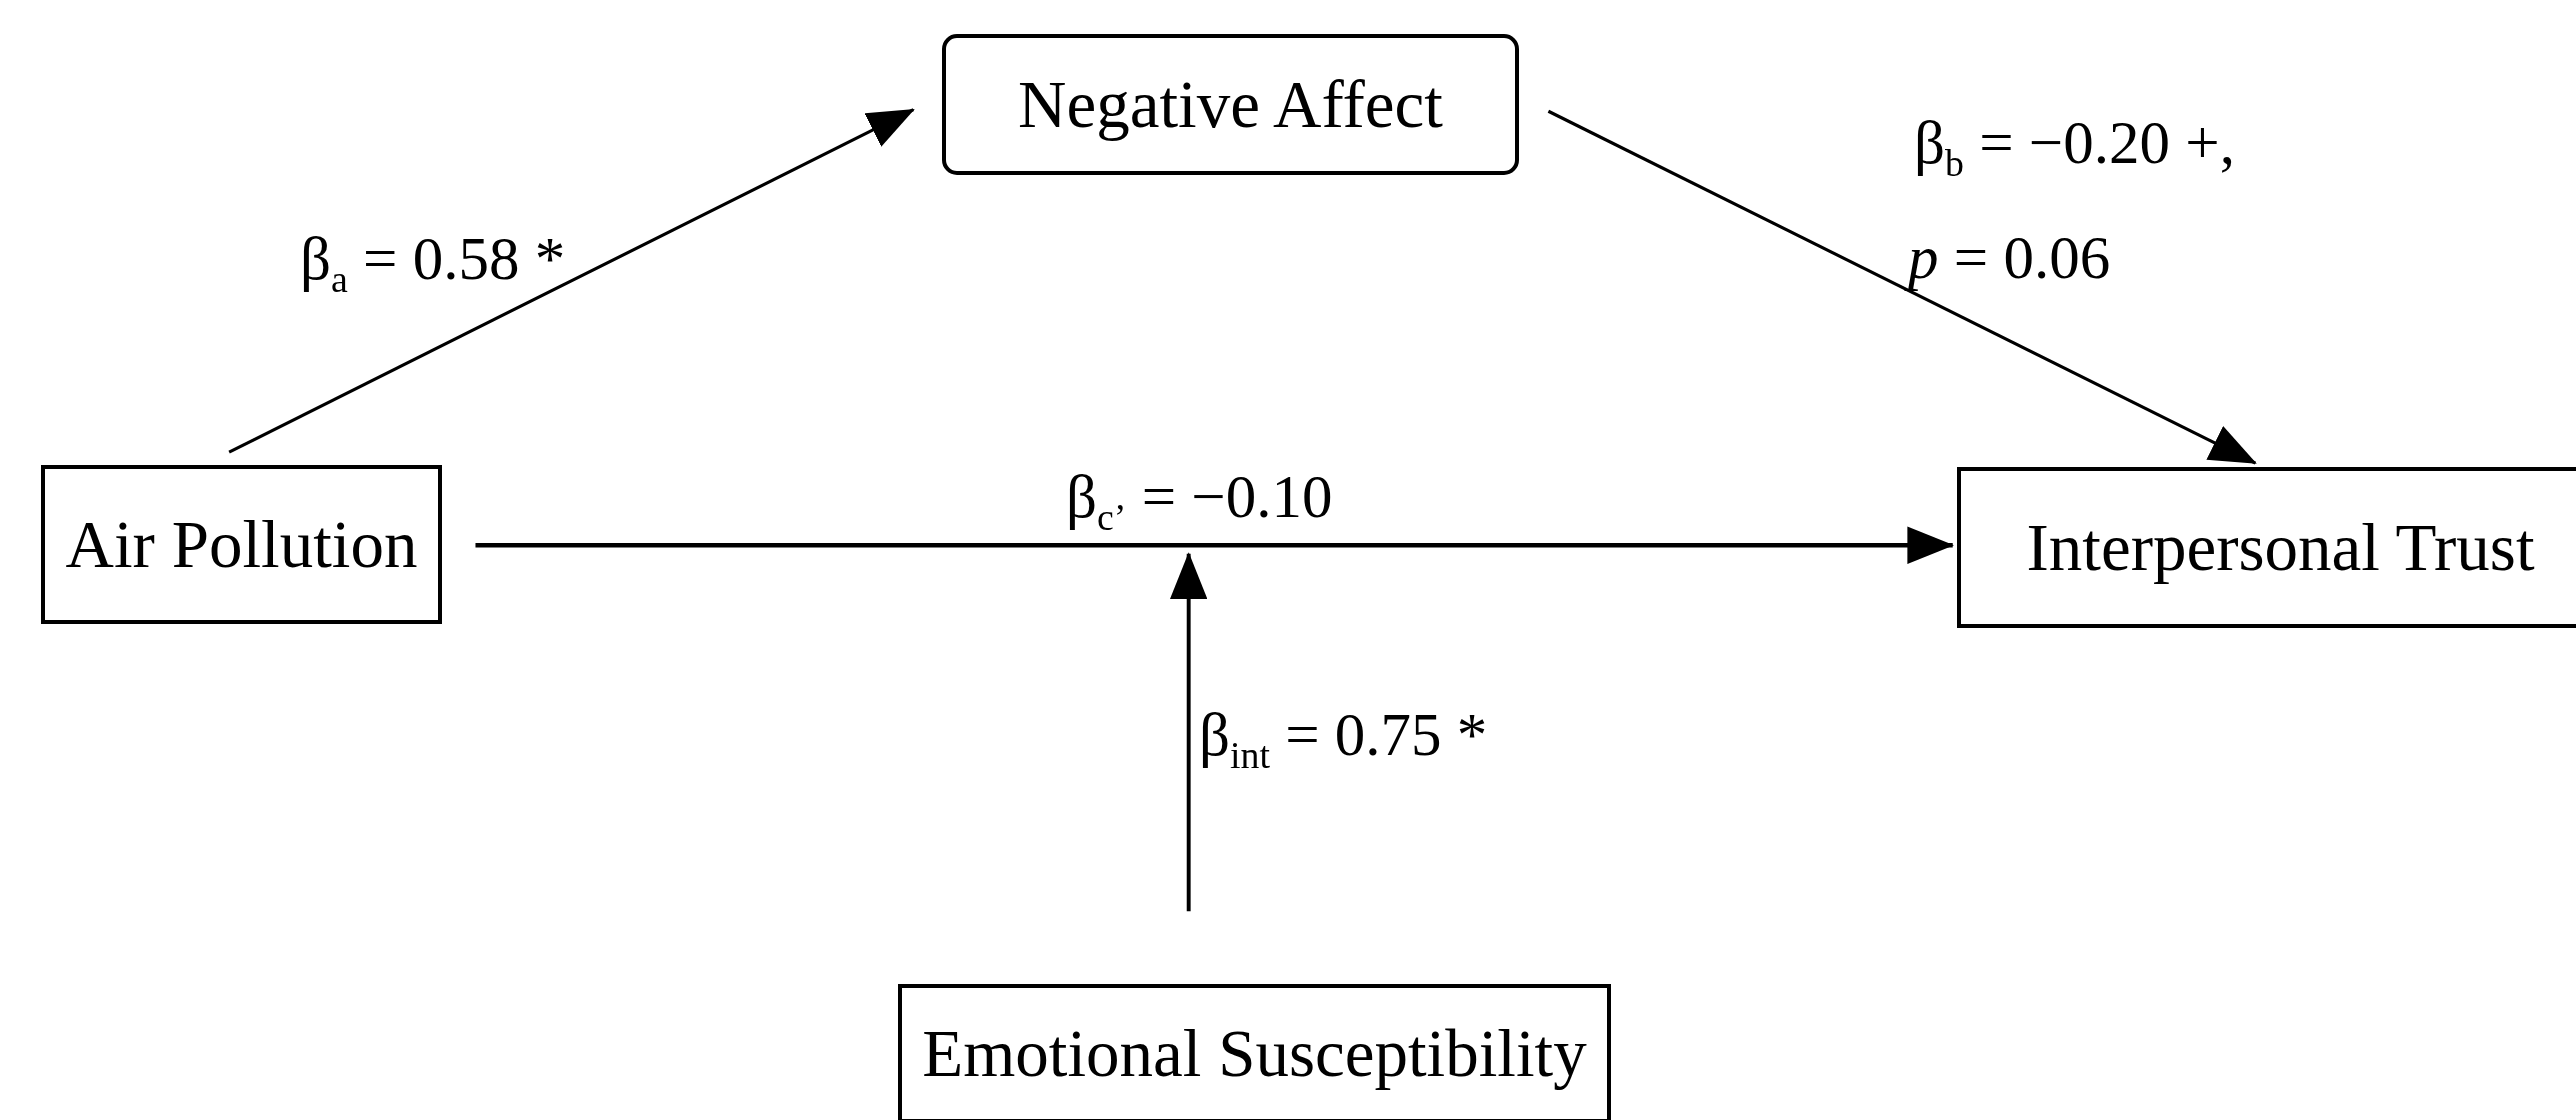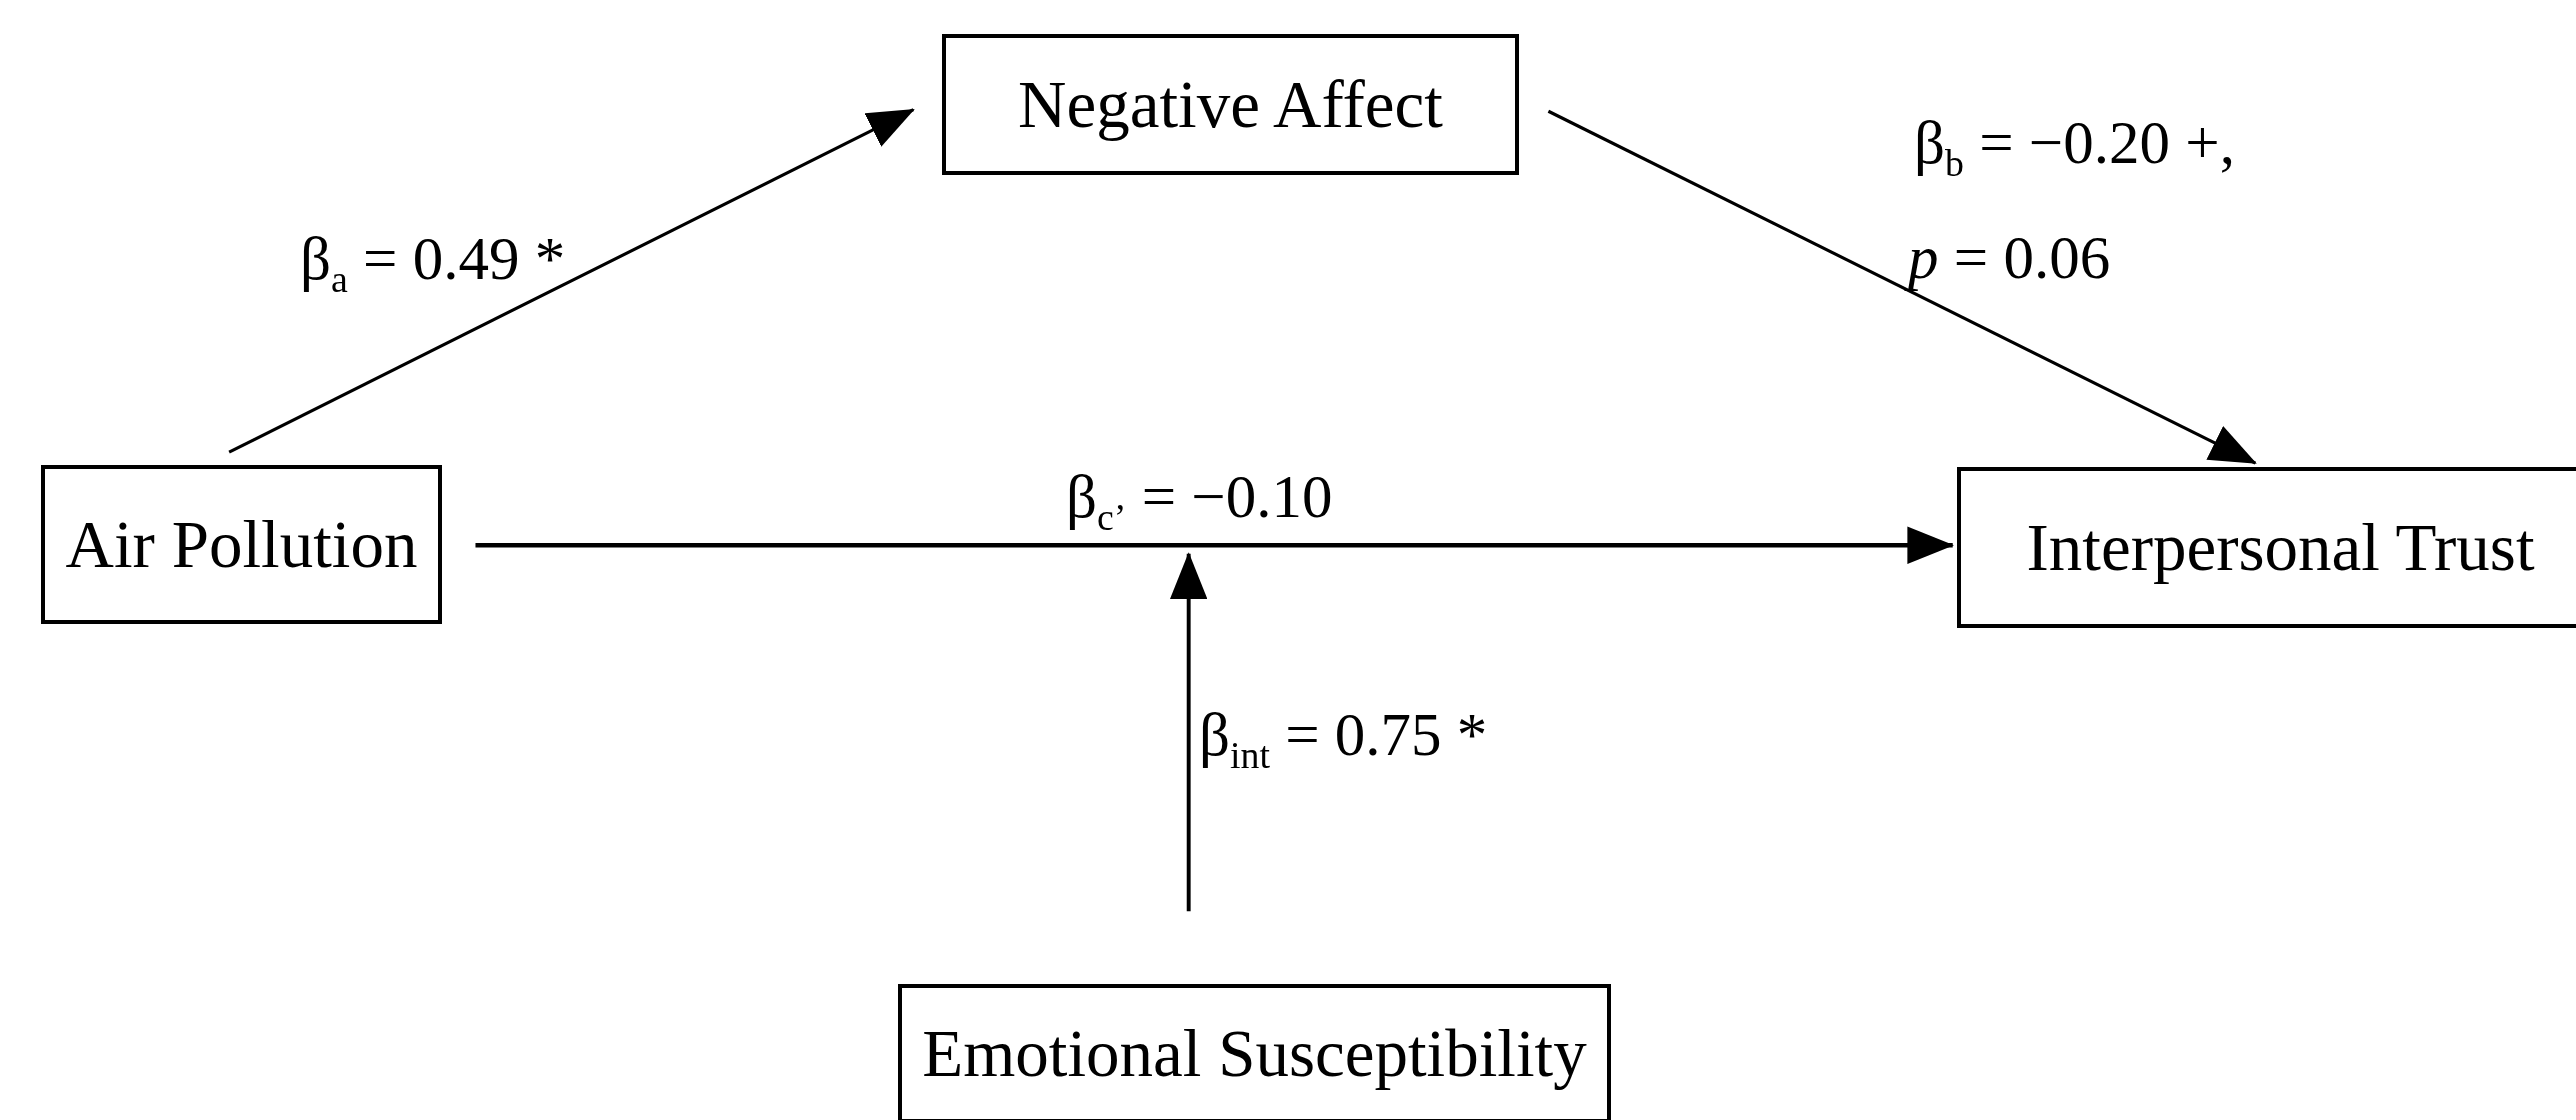--- a/index.html
+++ b/index.html
@@ -28,21 +28,21 @@
     box-sizing: border-box;
     border: 4.7px solid #000000;
     background: #ffffff;
     display: flex;
     align-items: center;
     justify-content: center;
     font-size: 67px;
     line-height: 1;
     white-space: nowrap;
   }
-  .node-negative-affect   { left: 942px; top: 34px;   width: 577px; height: 141px; }
+  .node-negative-affect   { left: 942px; top: 34px;   width: 577px; height: 141px; border-radius: 15px; }
   .node-air-pollution     { left: 41px;   top: 465px;  width: 401px; height: 159px; }
   .node-interpersonal     { left: 1957px; top: 467px;  width: 647px; height: 161px; }
   .node-emotional         { left: 898px; top: 984px; width: 713px; height: 139px; }
   .plabel {
     position: absolute;
     font-size: 61px;
     line-height: 1.1;
     white-space: nowrap;
     font-family: Liberation Serif, serif;
   }
@@ -84,21 +84,21 @@
 
   <div class="node node-interpersonal">
     <span>Interpersonal Trust</span>
   </div>
 
   <div class="node node-emotional">
     <span>Emotional Susceptibility</span>
   </div>
 
   <div class="plabel label-a">
-    <span>β</span><sub>a</sub><span> = 0.49 *</span>
+    <span>β</span><sub>a</sub><span> = 0.58 *</span>
   </div>
 
   <div class="plabel label-b1">
     <span>β</span><sub>b</sub><span> = −0.20 +,</span>
   </div>
 
   <div class="plabel label-b2">
     <span class="italic">p</span><span> = 0.06</span>
   </div>
 

